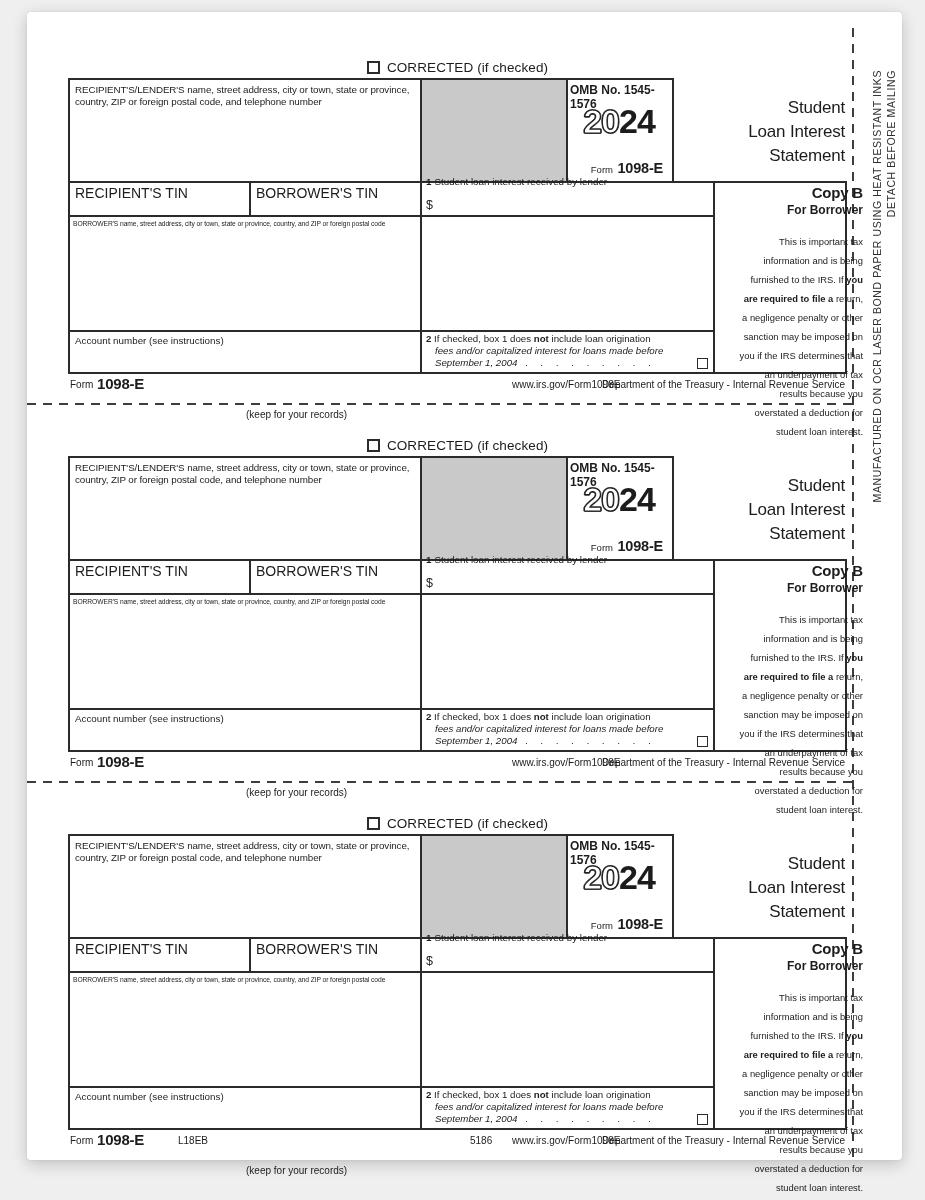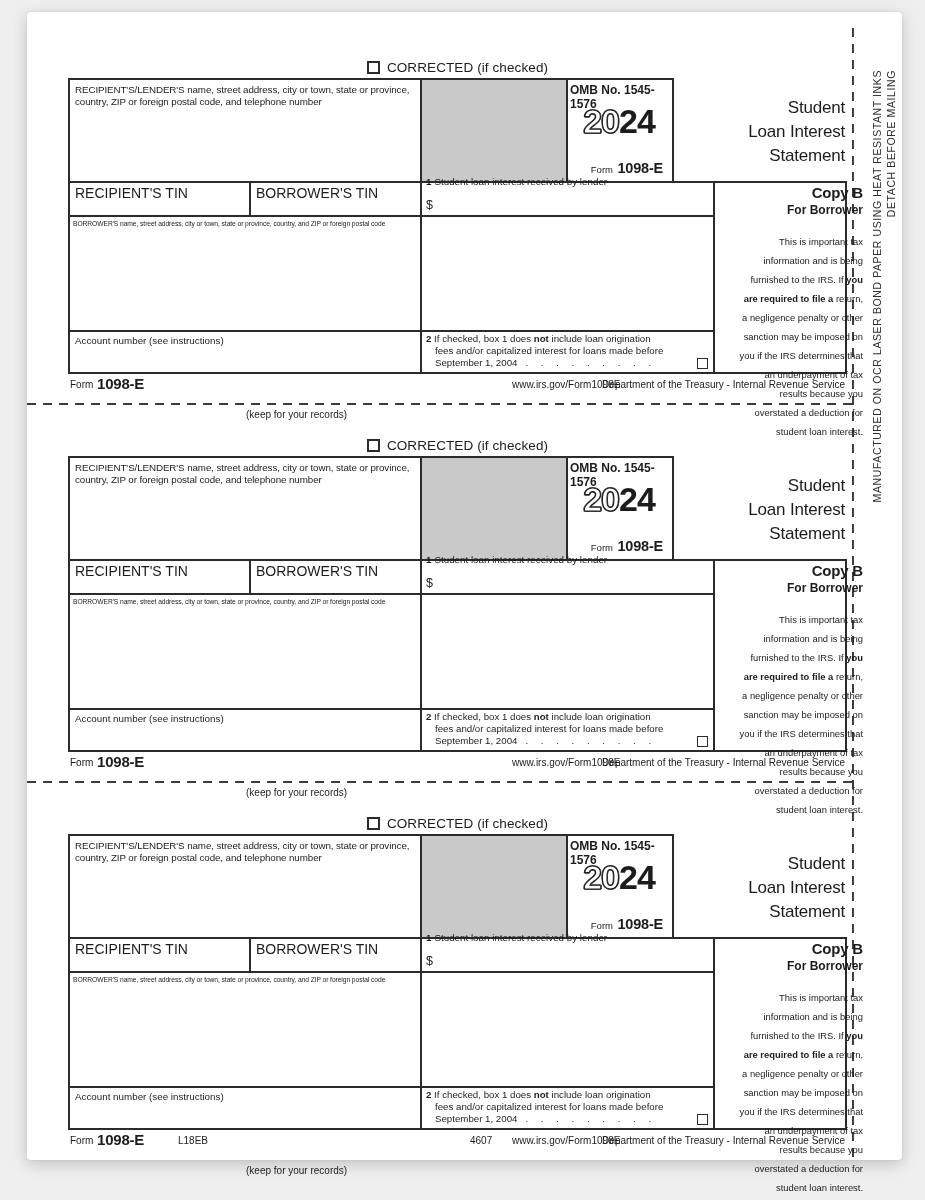--- a/index.html
+++ b/index.html
@@ -49,21 +49,21 @@
   .box1-label{position:absolute;left:358px;top:118px;font-size:9.8px;}
   .box1-label b{margin-right:3px;}
   .box1-dollar{position:absolute;left:358px;top:140px;font-size:12.5px;}
 
   
   .borrower-small{position:absolute;left:5px;top:161px;font-size:8px;white-space:nowrap;transform:scaleX(.84);transform-origin:left top;letter-spacing:-.1px;}
 
   
   .account-label{position:absolute;left:7px;top:277px;font-size:9.8px;}
   .box2{position:absolute;left:358px;top:275px;width:288px;font-size:9.7px;line-height:12px;}
-  .box2 .ind{padding-left:9px;display:block;}
+  .box2 .ind{padding-left:9px;display:block;font-style:italic;}
   .dots{word-spacing:10px;margin-left:8px;}
   .cb-small{position:absolute;right:6px;top:25px;width:11px;height:11px;border:1.8px solid var(--line);background:#fff;}
 
   
   .copy-col{position:absolute;left:649px;top:126px;width:126px;text-align:right;margin-left:20px;}
   .copy-label{font-size:15px;font-weight:bold;letter-spacing:-.2px;}
   .for-label{font-size:12px;font-weight:bold;margin-top:2px;}
   .copy-para{margin-top:15px;font-size:9.4px;line-height:19px;}
 
   
@@ -299,19 +299,19 @@
       <div class="copy-label">Copy B</div>
       <div class="for-label">For Borrower</div>
       <div class="copy-para"><span>This is important tax information and is being furnished to the IRS. If </span><b>you are required to file a</b><span> return, a negligence penalty or other sanction may be imposed on you if the IRS determines that an underpayment of tax results because you overstated a deduction for student loan interest.</span></div>
     </div>
 
     <div class="footer">
       <span class="ft-formword">Form</span>
       <span class="ft-number">1098-E</span>
       <span class="ft-plate">L18EB</span>
       <span class="ft-keep">(keep for your records)</span>
-      <span class="ft-sheet">4607</span>
+      <span class="ft-sheet">5186</span>
       <span class="ft-url">www.irs.gov/Form1098E</span>
       <span class="ft-dept">Department of the Treasury - Internal Revenue Service</span>
     </div>
 
   </section>
 </div>
 
 </body></html>

